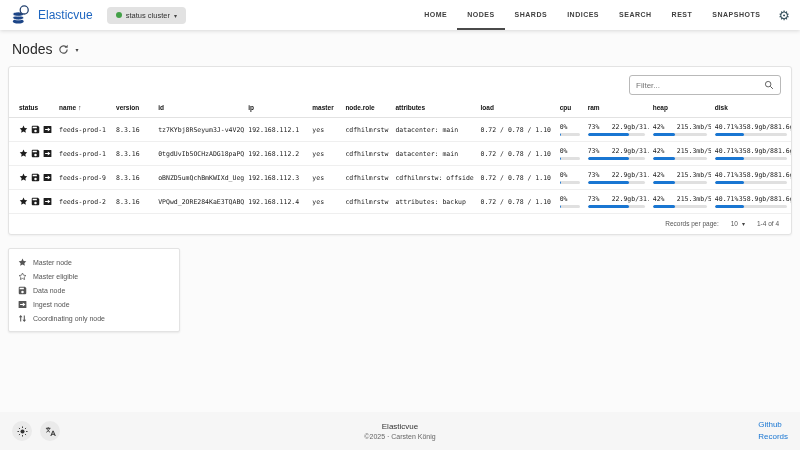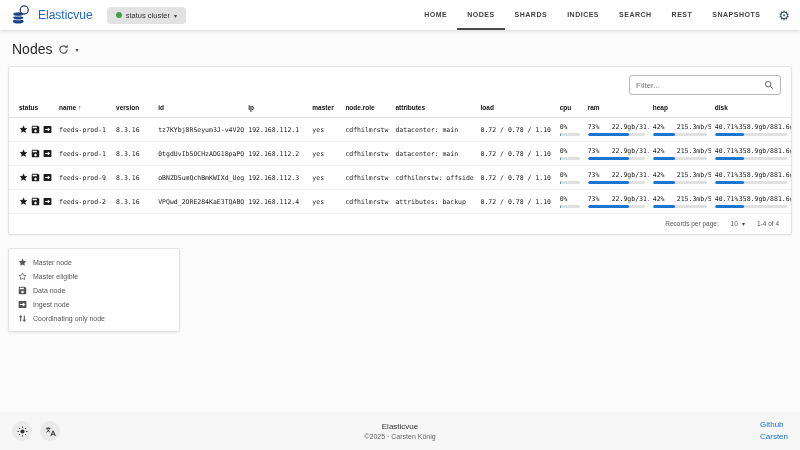--- a/index.html
+++ b/index.html
@@ -544,15 +544,15 @@
         <path d="M8.2 5.2L5.8 11h1.2l.55-1.5h2.5l.55 1.5h1.2L9.4 5.2h-1.2zm-.25 3.3l.85-2.3.85 2.3h-1.7z" fill="#333"></path>
       </svg>
     </button>
   </div>
   <div class="footer-center">
     <div class="footer-app">Elasticvue</div>
     <div class="footer-copy">©2025 · Carsten König</div>
   </div>
   <div class="footer-right">
     <a class="footer-link">Github</a>
-    <a class="footer-link">Carsten</a>
+    <a class="footer-link">Records</a>
   </div>
 </div>
 
 </body></html>

